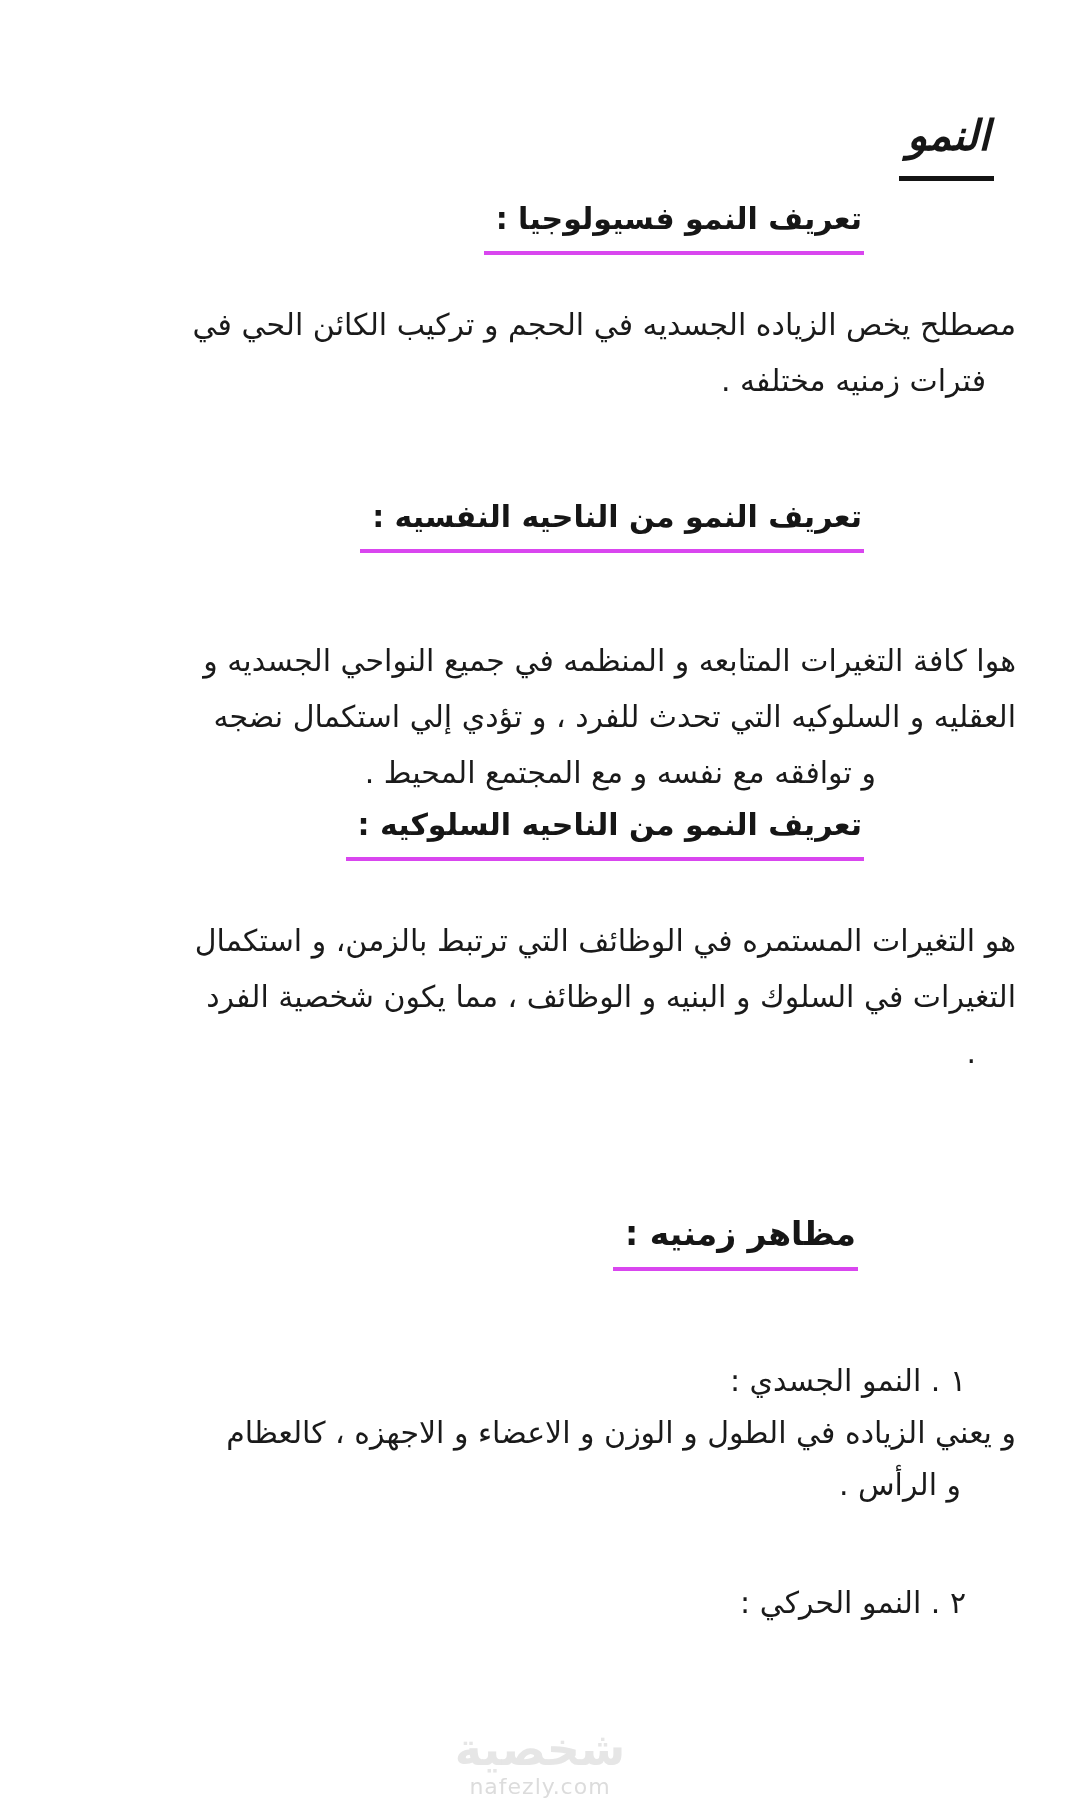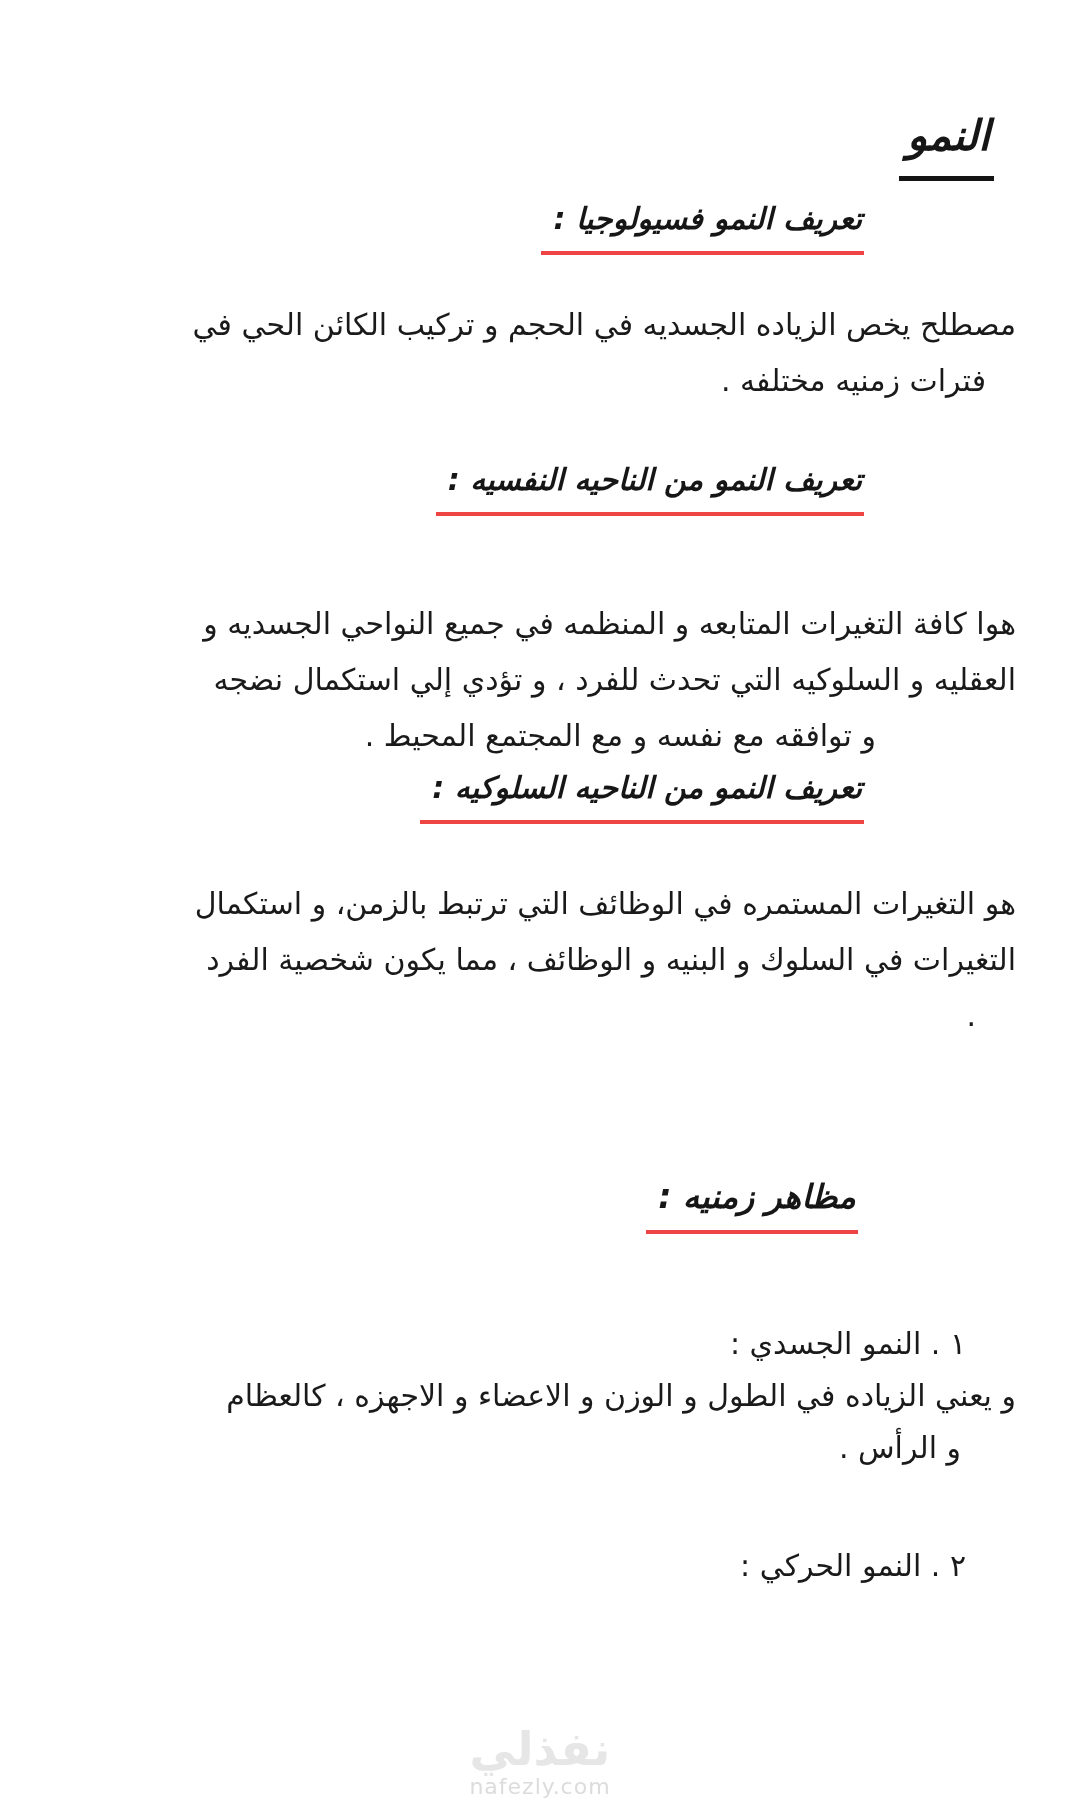--- a/index.html
+++ b/index.html
@@ -32,30 +32,29 @@
     font-style: italic;
     border-bottom: 5px solid #141414;
     padding: 0 4px 10px 8px;
   }
 
   
   .heading-row { text-align: right; }
   .hr-def  { padding-right: 152px; }
   .hr-asp  { padding-right: 158px; }
   .mt-h1 { margin-top: 14px; }
-  .mt-h2 { margin-top: 47px; }
+  .mt-h2 { margin-top: 84px; }
   .mt-h3 { }
   .mt-h4 { margin-top: 128px; }
   .sec-heading {
     display: inline-block;
     font-size: 30px;
     line-height: 48px;
     font-weight: bold;
-    font-style: italic;
-    border-bottom: 4px solid #ef4444;
+    border-bottom: 4px solid #d946ef;
     padding: 0 2px 8px 12px;
   }
   .sec-heading.big {
     font-size: 33px;
     line-height: 50px;
   }
 
   
   .para {
     font-size: 30px;
@@ -150,17 +149,17 @@
     <div class="line pr-50">١ . النمو الجسدي :</div>
     <div class="line">و يعني الزياده في الطول و الوزن و الاعضاء و الاجهزه ، كالعظام</div>
     <div class="line pr-55">و الرأس .</div>
   </div>
 
   <div class="list-item mt-i2">
     <div class="line pr-50">٢ . النمو الحركي :</div>
   </div>
 
   <div class="watermark">
-    <div class="wm-logo">نفذلي</div>
+    <div class="wm-logo">شخصية</div>
     <div class="wm-site">nafezly.com</div>
   </div>
 
 </div>
 
 </body></html>

